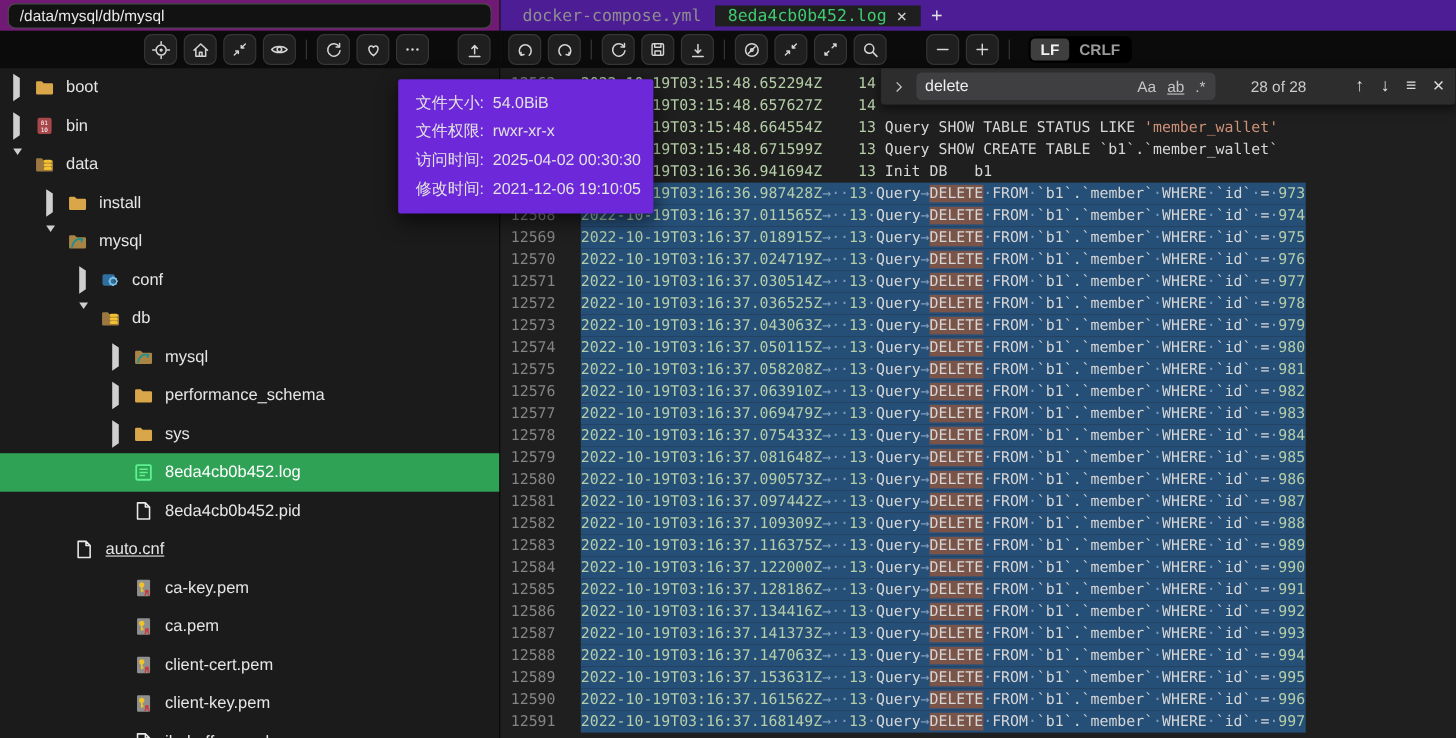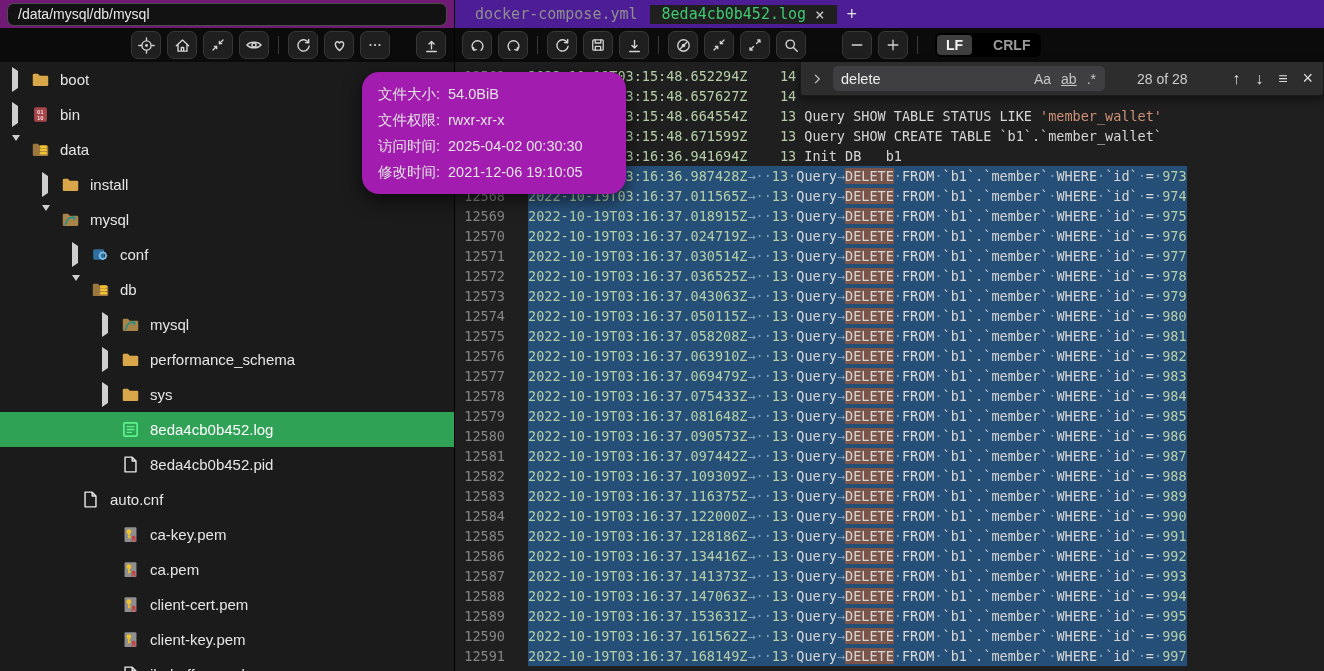--- a/index.html
+++ b/index.html
@@ -33,21 +33,21 @@
   .tabbar { height:28px; background:#4c1d95; display:flex; align-items:center; padding-left:8px;
     font-family:"DejaVu Sans Mono","Liberation Mono",monospace; font-size:15px; }
   .tab { display:flex; align-items:center; padding:0 12px; color:#8f8f8f; gap:9px; cursor:pointer; }
   .tab.active { background:#1f1f1f; color:#3fca70; }
   .tab .close { color:#cccccc; font-size:16px; }
   .newtab-btn { width:30px; display:flex; align-items:center; justify-content:center; color:#e0e0e0;
     font-size:18px; cursor:pointer; background:none; border:none; }
   .ed-toolbar { height:34px; background:#0b0b0b; display:flex; align-items:center; gap:6px; padding-left:7px; }
   .right-group { display:flex; align-items:center; gap:6px; margin-left:30px; }
   .eol-pill { display:flex; align-items:center; background:#000; border-radius:6px; padding:2px;
-    margin-left:8px; font-family:"Liberation Sans",sans-serif; font-size:14px; font-weight:bold;gap:12px; }
+    margin-left:8px; font-family:"Liberation Sans",sans-serif; font-size:14px; font-weight:bold; }
   .eol-seg { padding:2px 9px; border-radius:4px; color:#9a9a9a; cursor:pointer; }
   .eol-seg.active { background:#3f3f3f; color:#f2f2f2; }
 
   
   .code { position:absolute; top:62px; left:0; right:0; bottom:0; background:#1f1f1f; overflow:hidden;
     font-family:"DejaVu Sans Mono","Liberation Mono",monospace; font-size:13.5px; padding-top:4px; }
   .log-line { position:relative; height:20px; line-height:20px; white-space:pre; }
   .ln { position:absolute; left:0; top:0; width:50px; text-align:right; color:#858585; }
   .lc { display:inline-block; margin-left:73px; color:#d6d6d6; }
   .log-line.sel .lc { background:#264f78; }
@@ -66,21 +66,21 @@
   .find-input { flex:1; background:transparent; border:none; outline:none; color:#efefef; font-size:14.5px;
     font-family:"Liberation Sans",sans-serif; min-width:0; }
   .find-toggle { color:#c5c5c5; font-size:14px; padding:2px 5px; border-radius:3px; cursor:pointer; flex:none;
     font-family:"Liberation Sans",sans-serif; }
   .find-toggle.uline { text-decoration:underline; }
   .find-results { color:#cccccc; font-size:14px; margin-left:32px; white-space:nowrap; }
   .find-nav { margin-left:auto; display:flex; align-items:center; gap:15px; color:#dddddd; font-size:16px; }
   .find-nav span { cursor:pointer; }
 
   
-  .tooltip { position:absolute; left:362px; top:72px; width:264px; background:#a21caf; border-radius:17px;
+  .tooltip { position:absolute; left:362px; top:72px; width:232px; background:#6d28d9; border-radius:2px;
     box-shadow:0 6px 18px rgba(0,0,0,.6); padding:9px 16px; z-index:20; }
   .tt-row { display:flex; line-height:26px; font-size:14.5px; color:#e3e3e3; white-space:nowrap; }
   .tt-label { flex:none; margin-right:8px; }
 </style>
 </head>
 <body>
 
 <aside class="left-panel">
   <div class="path-row">
     <input class="path-input" value="/data/mysql/db/mysql" style="">
@@ -268,21 +268,21 @@
       </div>
       <div class="tree-row" style="padding-left: 102px;">
         <span class="tw-arrow"></span>
         <span class="tree-icon">
           <svg width="19" height="19" viewBox="0 0 16 16">
             <path d="M3.4 1.8 h6 l3.2 3.2 v9.2 h-9.2 Z M9.4 1.8 v3.2 h3.2" fill="none" stroke="#e8e8e8" stroke-width="1.2" stroke-linejoin="round"></path>
           </svg>
         </span>
         <span>8eda4cb0b452.pid</span>
       </div>
-      <div class="tree-row" style="padding-left: 62px;">
+      <div class="tree-row" style="padding-left: 48px; text-decoration: underline;">
         <span class="tw-arrow"></span>
         <span class="tree-icon">
           <svg width="19" height="19" viewBox="0 0 16 16">
             <path d="M3.4 1.8 h6 l3.2 3.2 v9.2 h-9.2 Z M9.4 1.8 v3.2 h3.2" fill="none" stroke="#e8e8e8" stroke-width="1.2" stroke-linejoin="round"></path>
           </svg>
         </span>
         <span>auto.cnf</span>
       </div>
       <div class="tree-row" style="padding-left: 102px;">
         <span class="tw-arrow"></span>

